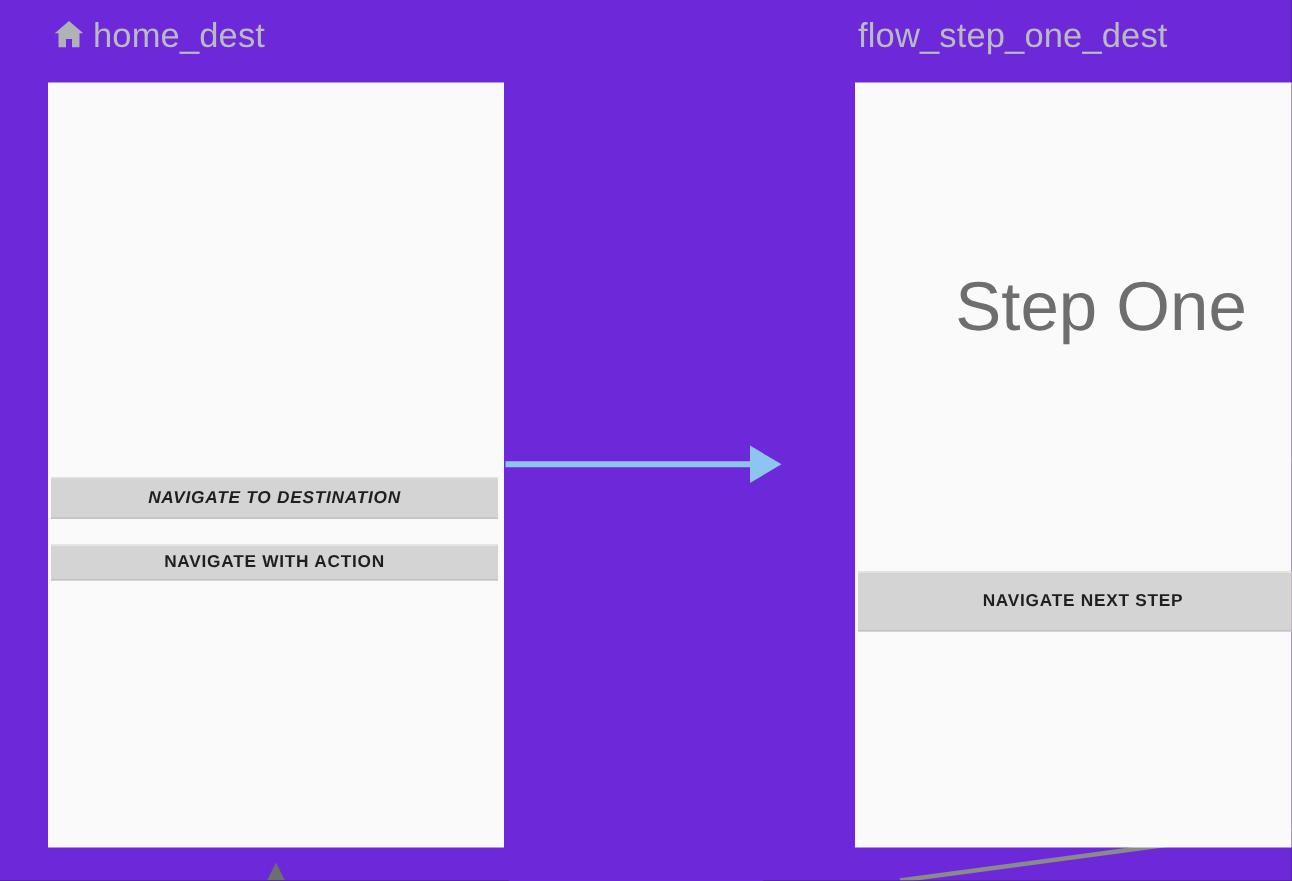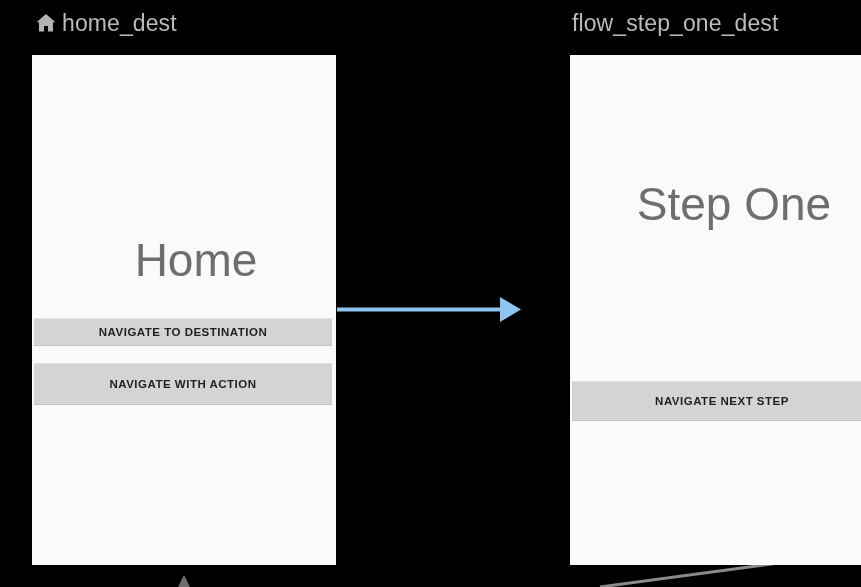--- a/index.html
+++ b/index.html
@@ -14,21 +14,21 @@
     font-family: "Liberation Sans", sans-serif;
     overflow: hidden;
     position: relative;
   }
 
   #canvas {
     position: absolute;
     left: 0; top: 0;
     width: 861px;
     height: 587px;
-    background: #000000;
+    background: #6d28d9;
   }
 
   
   .dest-node {
     position: absolute;
   }
 
   .dest-header {
     display: flex;
     align-items: center;
@@ -120,25 +120,24 @@
       <span class="home-icon">
         <svg viewBox="0 0 24 24" width="24" height="24" xmlns="http://www.w3.org/2000/svg">
           <path d="M12 3 L2.5 11.2 L5 11.2 L5 20.5 L10 20.5 L10 15 L14 15 L14 20.5 L19 20.5 L19 11.2 L21.5 11.2 Z" fill="#b0b3b5"></path>
         </svg>
       </span>
       <span class="dest-title">home_dest</span>
     </div>
 
     <div class="preview" style="left:0px; top:49px; width:304px; height:510px;">
 
-      <div class="preview-title" style="top:178px; font-size:46px;">Home</div>
 
-      <button class="mat-button" style="left:2px; top:263px; width:298px; height:28px; font-size:11.5px;">NAVIGATE TO DESTINATION</button>
+      <button class="mat-button" style="left:2px; top:263px; width:298px; height:28px; font-size:11.5px;font-style:italic;">NAVIGATE TO DESTINATION</button>
 
-      <button class="mat-button" style="left:2px; top:308px; width:298px; height:42px; font-size:11.5px;">NAVIGATE WITH ACTION</button>
+      <button class="mat-button" style="left:2px; top:308px; width:298px; height:24px; font-size:11.5px;">NAVIGATE WITH ACTION</button>
     </div>
   </div>
 
   <div class="dest-node" style="left:570px; top:6px; width:304px;">
 
     <div class="dest-header">
       <span class="dest-title">flow_step_one_dest</span>
     </div>
 
     <div class="preview" style="left:0px; top:49px; width:304px; height:510px;">

